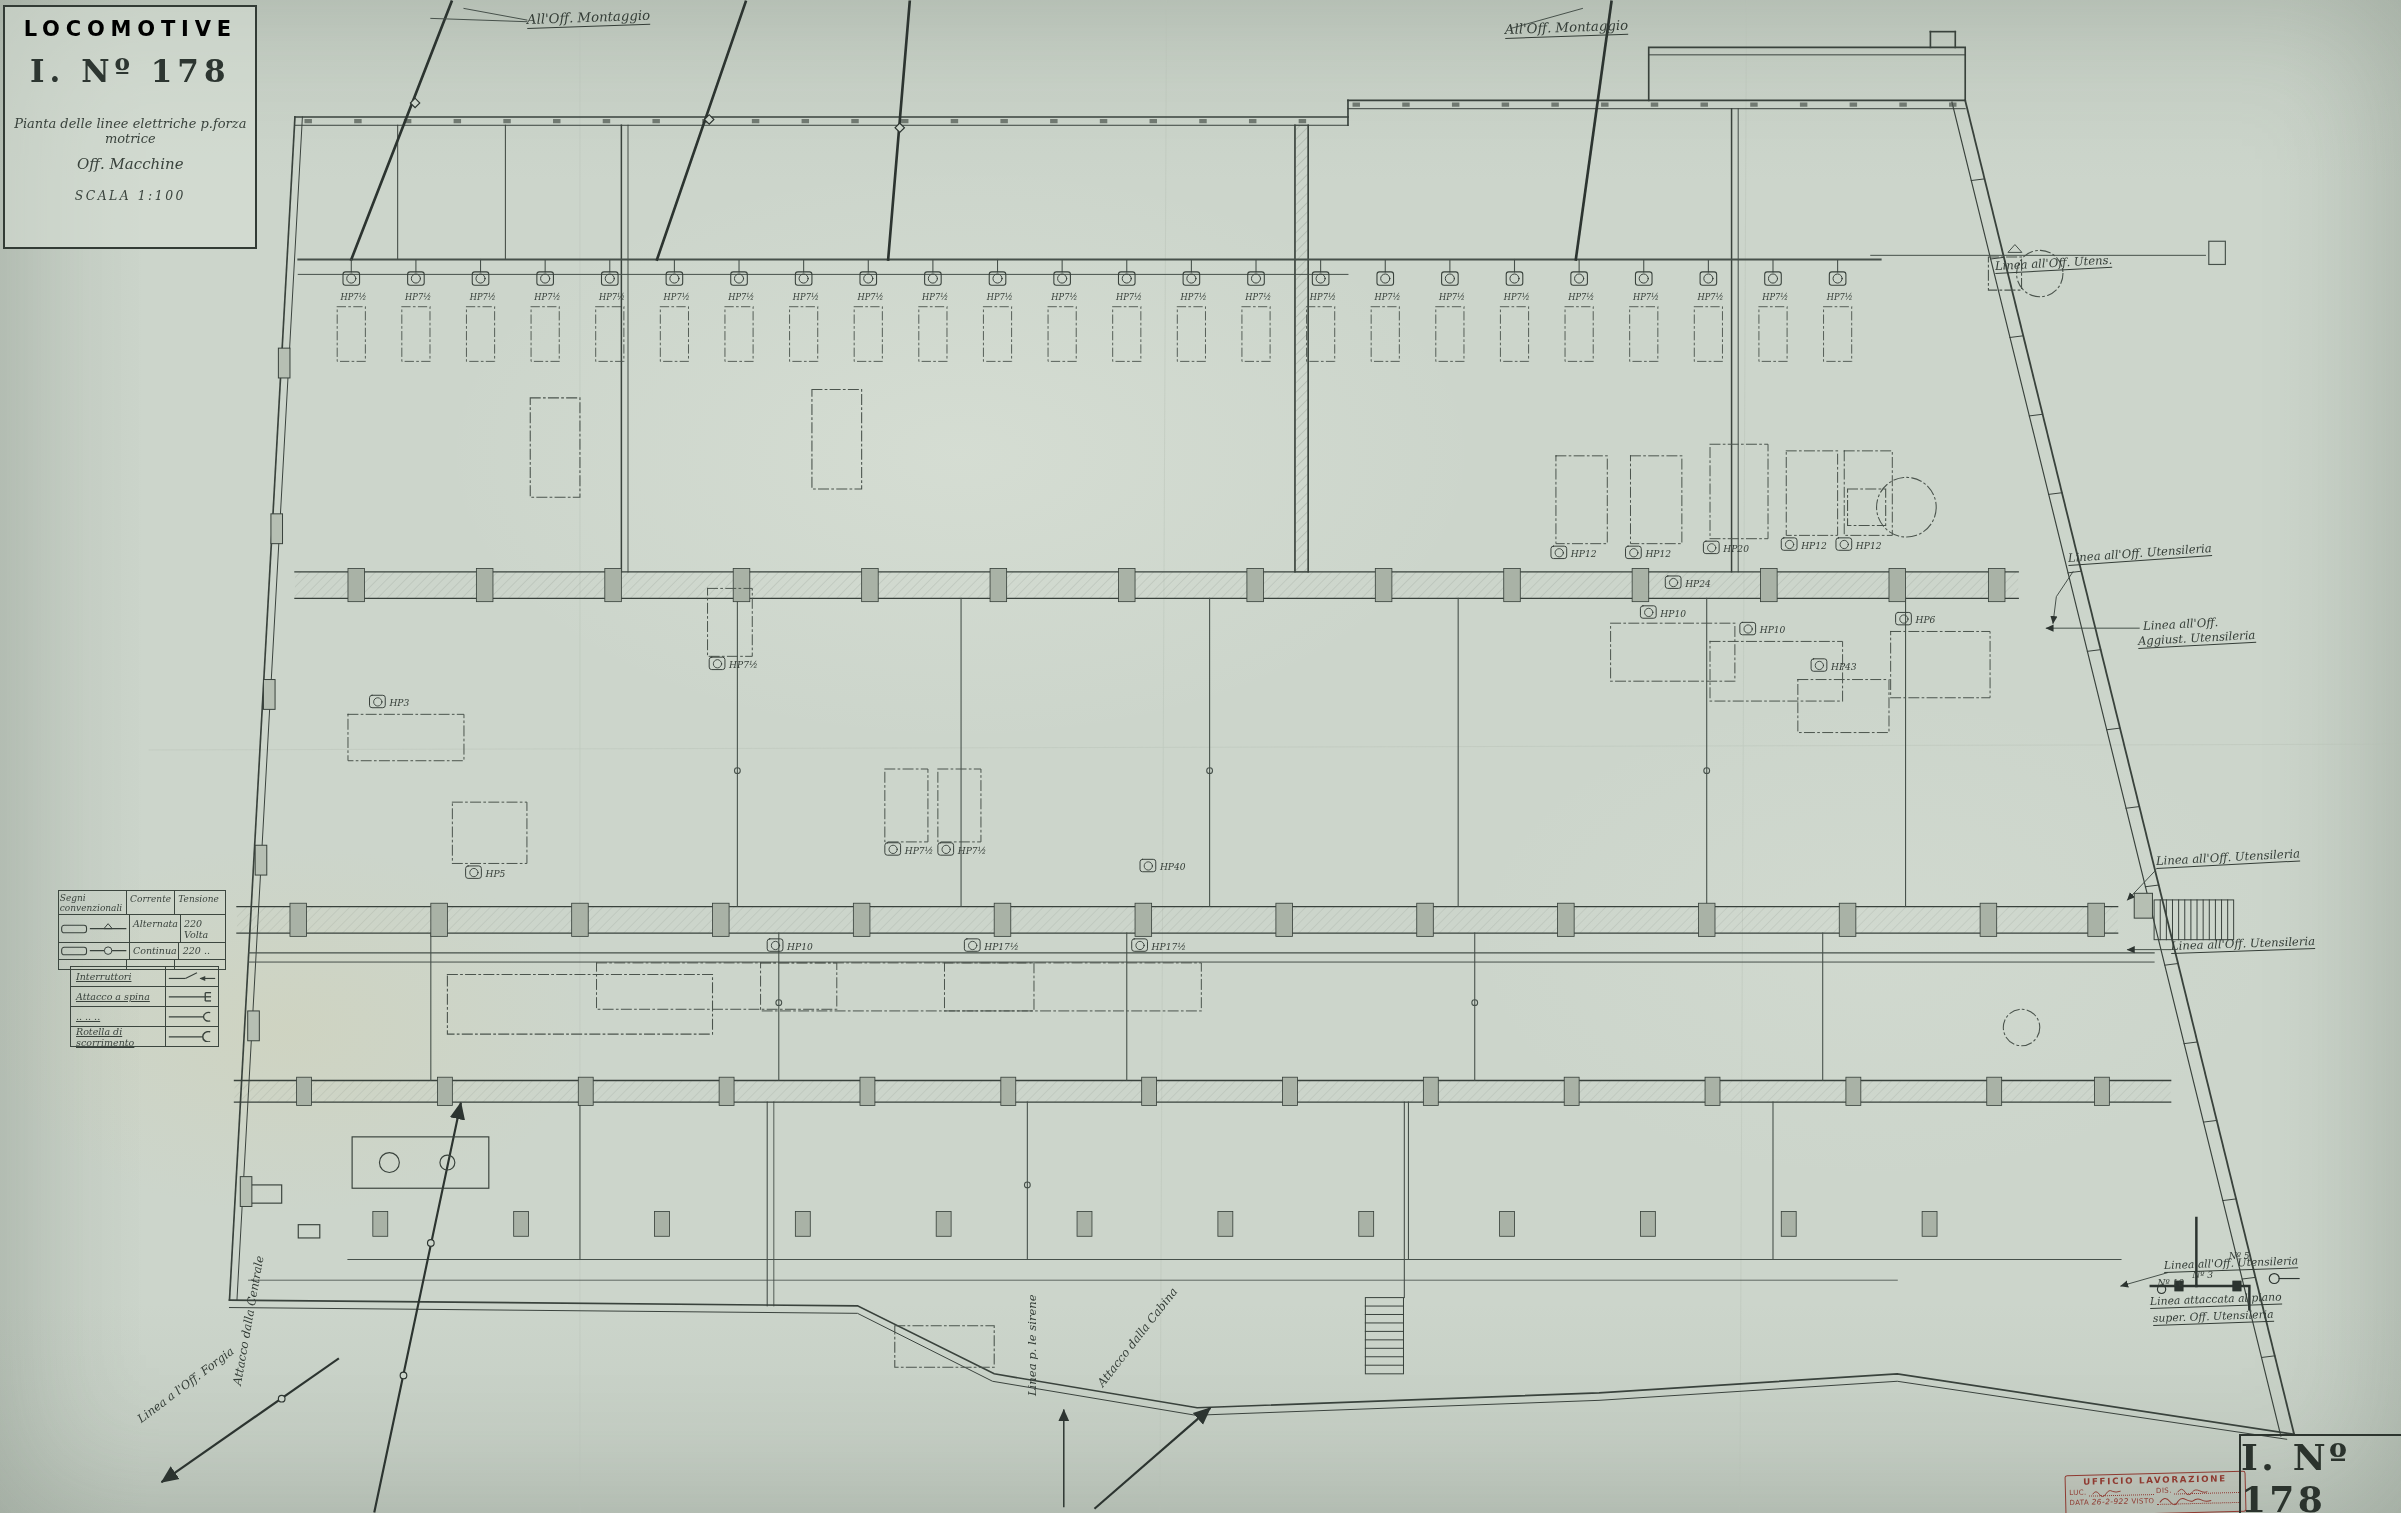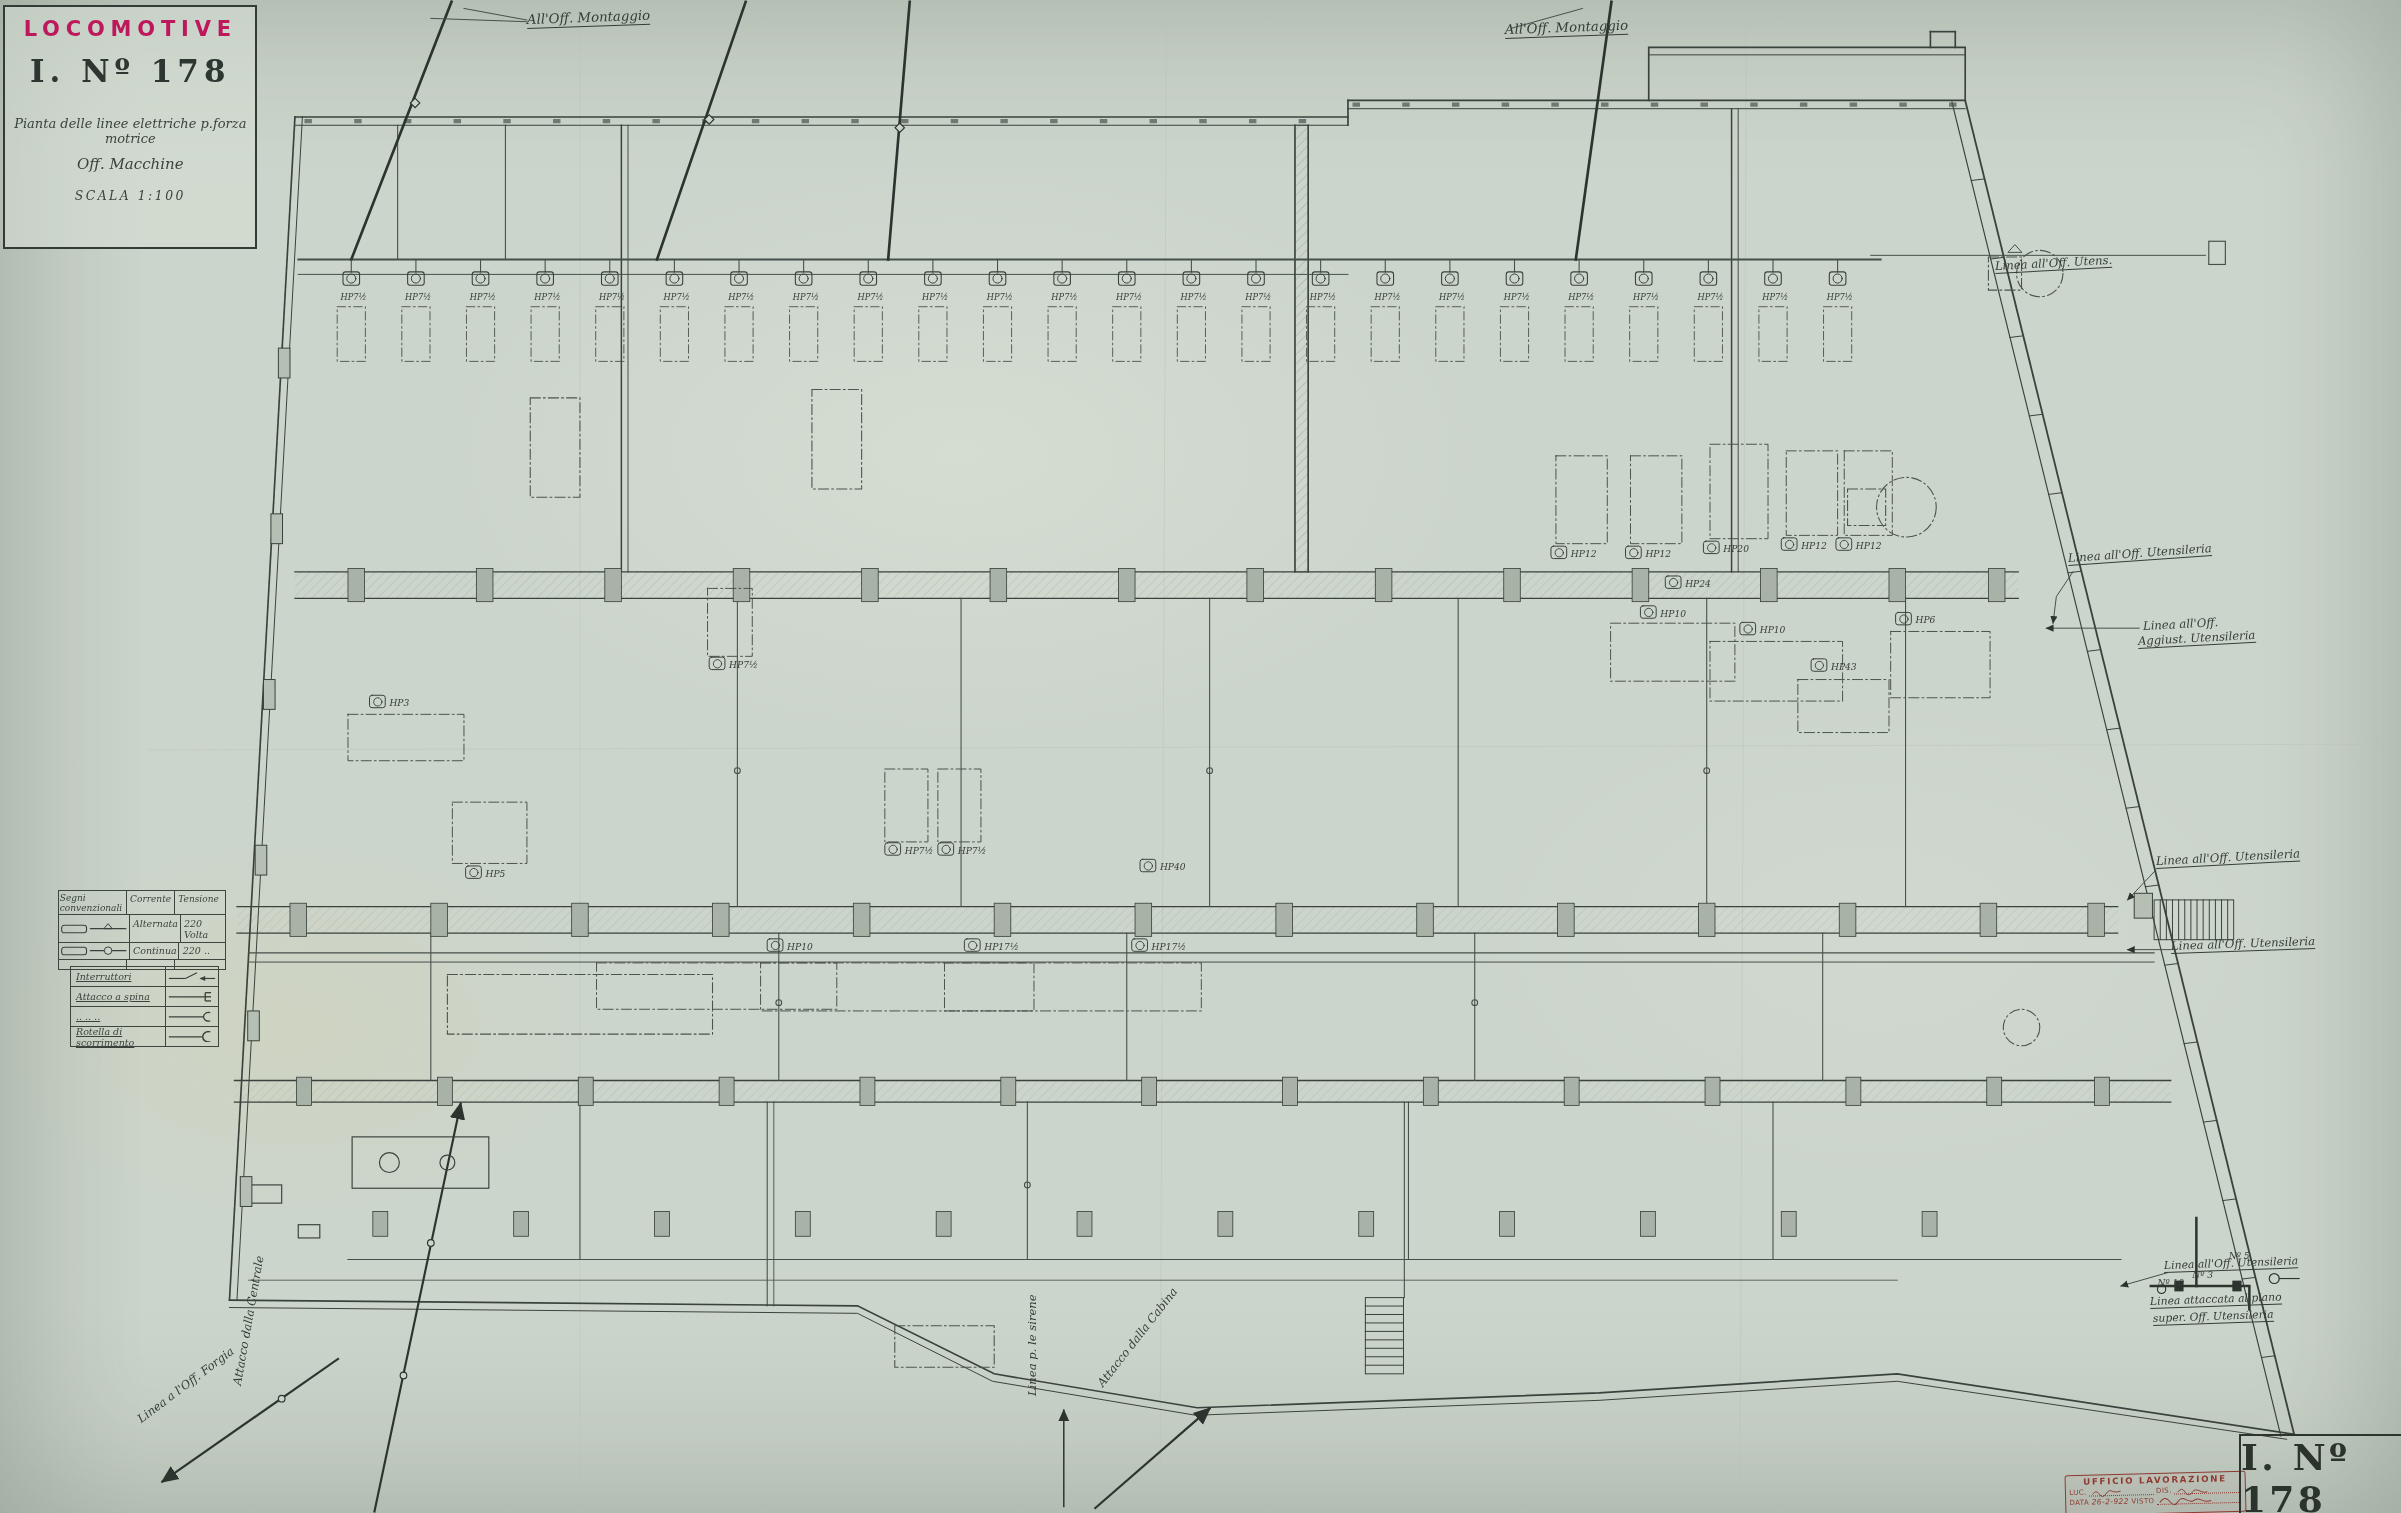--- a/index.html
+++ b/index.html
@@ -13,21 +13,21 @@
       radial-gradient(580px 348px at 78% 62%, rgba(225,231,221,.22), rgba(225,231,221,0) 70%),
       linear-gradient(180deg, rgba(160,172,158,.16), rgba(160,172,158,0) 12%, rgba(160,172,158,0) 86%, rgba(150,162,150,.2)),
       linear-gradient(90deg, rgba(150,162,150,.2), rgba(150,162,150,0) 6%, rgba(150,162,150,0) 95%, rgba(150,162,150,.16));
     box-shadow: inset 0 0 133px rgba(88,100,88,.28);}
   svg text{font-family:"DejaVu Serif", serif;}
 
   
   .titleblock{position:absolute;left:3.3px;top:5px;width:250px;height:240px;
     border:2.1px solid #323b35;background:rgba(214,221,211,.6);text-align:center;}
   .tb-company{margin-top:13.3px;font-size:31.5px;font-weight:bold;letter-spacing:0.8px;color:#2d3631;}
-  .tb-division{margin-top:10px;font-family:"DejaVu Sans",sans-serif;font-size:21px;font-weight:bold;letter-spacing:5.8px;color:#be185d;}
+  .tb-division{margin-top:10px;font-family:"DejaVu Sans",sans-serif;font-size:21px;font-weight:bold;letter-spacing:5.8px;color:#000000;}
   .tb-sheet{margin-top:11.6px;font-size:31px;font-weight:bold;letter-spacing:5px;color:#2d3631;}
   .tb-sub{margin-top:27px;font-style:italic;font-size:13px;}
   .tb-dep{margin-top:9px;font-style:italic;font-size:15px;}
   .tb-scale{margin-top:15px;font-style:italic;font-size:12.4px;letter-spacing:2.5px;}
 
   
   .legend1{position:absolute;left:58px;top:854px;width:166px;border:1.3px solid #3c463f;
     font-style:italic;font-size:9.5px;margin-top:36px;}
   .legend1 .lrow{display:flex;border-top:1.2px solid #3c463f;}
   .legend1 .lrow:first-child{border-top:none;}

